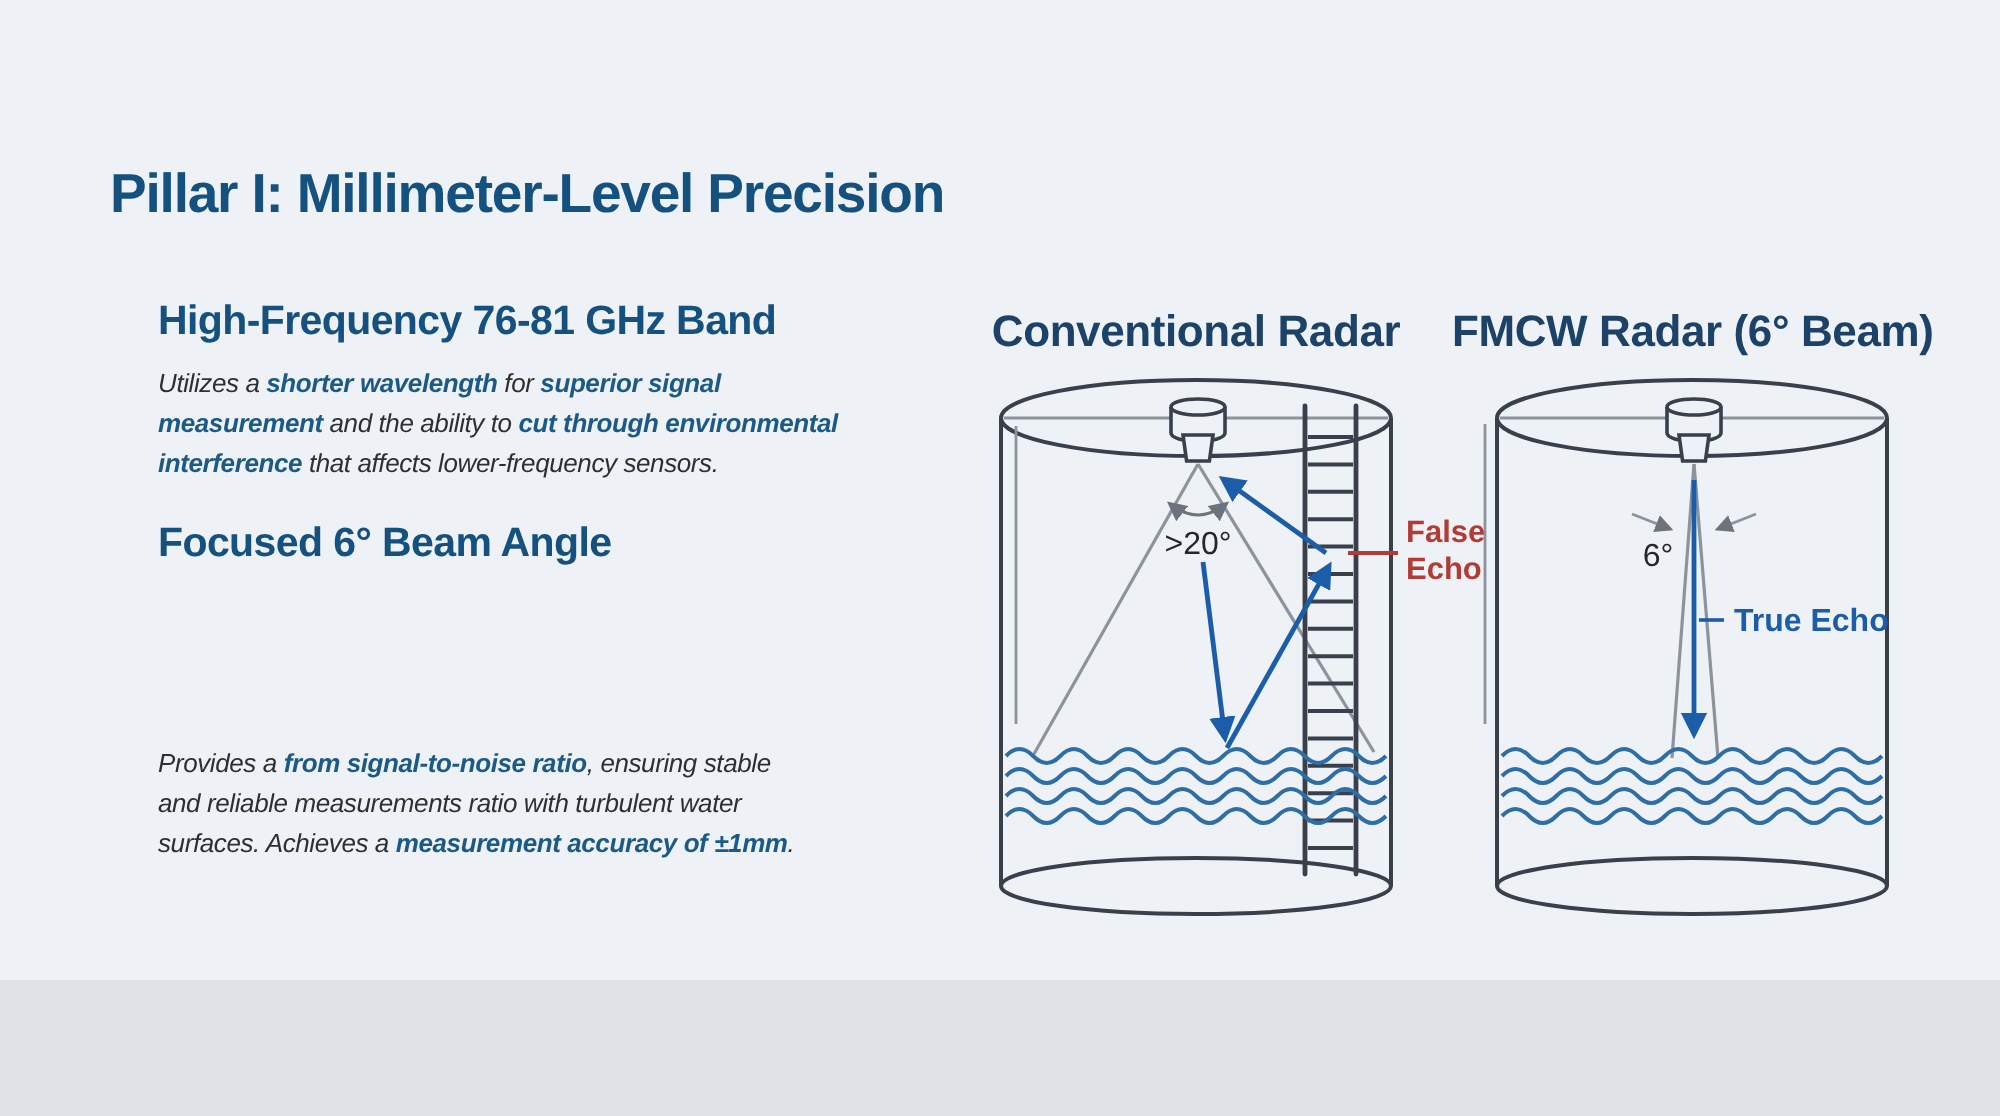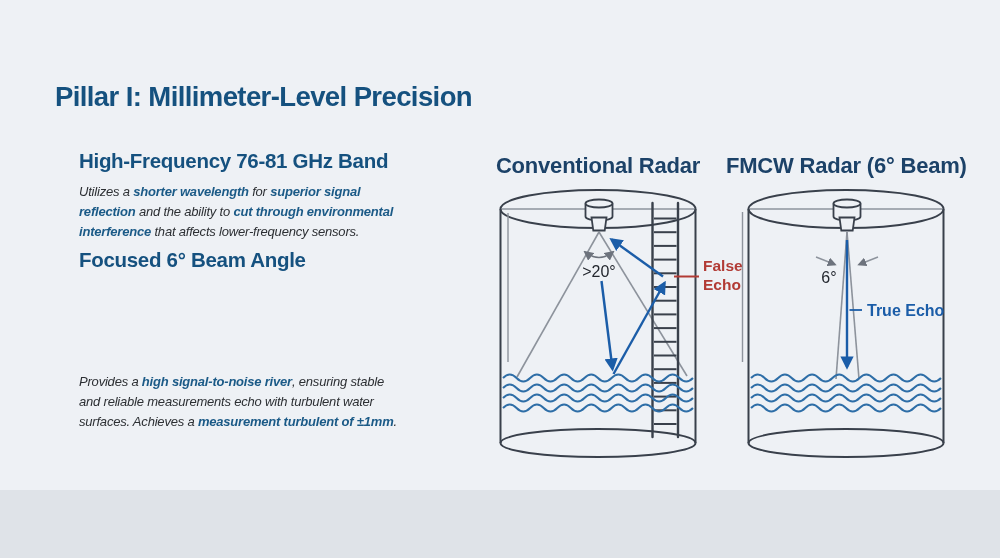--- a/index.html
+++ b/index.html
@@ -8,21 +8,21 @@
     background:var(--bg);
     font-family:"Liberation Sans","DejaVu Sans",sans-serif;
   }
   .main-title{
     position:absolute;left:55px;top:81px;
     font-size:27.5px;font-weight:700;letter-spacing:-0.6px;
     color:var(--title);white-space:nowrap;
   }
   .section{position:absolute;left:55px;width:470px;margin-left:24px;}
   .sec1{top:149px;}
-  .sec2{top:248px;}
+  .sec2{top:260px;}
   .sec3{top:372px;}
   .section h2{
     margin:0 0 9px 0;font-size:20.5px;line-height:24px;font-weight:700;
     letter-spacing:-0.3px;color:var(--title);
   }
   .section p{
     margin:0;font-size:13px;line-height:20px;letter-spacing:-0.2px;
     color:var(--body);
     font-style:italic;
   }
@@ -55,29 +55,29 @@
 </style>
 </head>
 <body>
 
 <div class="stage">
 
   <div class="main-title">Pillar I: Millimeter-Level Precision</div>
 
   <div class="section sec1">
     <h2>High-Frequency 76-81 GHz Band</h2>
-    <p><span>Utilizes a </span><span class="hl">shorter wavelength</span><span> for </span><span class="hl">superior signal</span><br><span class="hl">reflection</span><span> and the ability to </span><span class="hl">cut through environmental</span><br><span class="hl">interference</span><span> that affects lower-frequency sensors.</span></p>
+    <p><span>Utilizes a </span><span class="hl">shorter wavelength</span><span> for </span><span class="hl">superior signal</span><br><span class="hl">measurement</span><span> and the ability to </span><span class="hl">cut through environmental</span><br><span class="hl">interference</span><span> that affects lower-frequency sensors.</span></p>
   </div>
 
   <div class="section sec2">
     <h2>Focused 6° Beam Angle</h2>
   </div>
 
   <div class="section sec3">
-    <p><span>Provides a </span><span class="hl">high signal-to-noise river</span><span>, ensuring stable</span><br><span>and reliable measurements echo with turbulent water</span><br><span>surfaces. Achieves a </span><span class="hl">measurement turbulent of ±1mm</span><span>.</span></p>
+    <p><span>Provides a </span><span class="hl">from signal-to-noise ratio</span><span>, ensuring stable</span><br><span>and reliable measurements ratio with turbulent water</span><br><span>surfaces. Achieves a </span><span class="hl">measurement accuracy of ±1mm</span><span>.</span></p>
   </div>
 
   <div class="diagram-title dt-conv">Conventional Radar</div>
   <div class="diagram-title dt-fmcw">FMCW Radar (6° Beam)</div>
 
   <svg style="left:478px;top:178px;" width="280" height="295" viewBox="478 178 280 295">
     <defs>
       <marker id="mBlue" viewBox="0 0 10 10" refX="8" refY="5" markerWidth="5.5" markerHeight="5.5" orient="auto-start-reverse">
         <path d="M0 0 L10 5 L0 10 z" class="mkBlue"></path>
       </marker>

